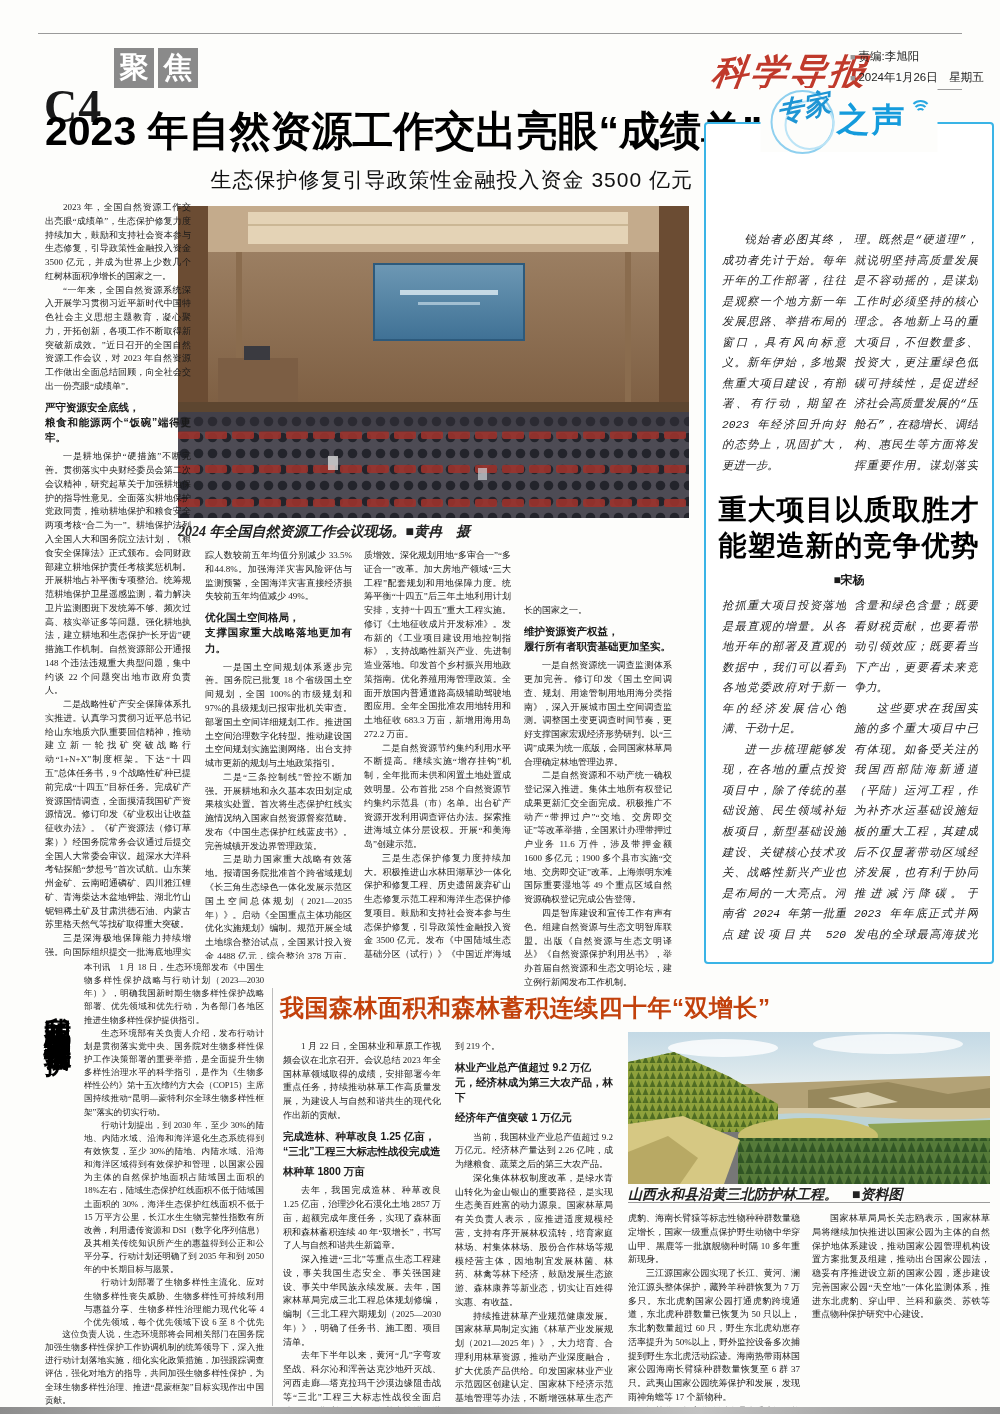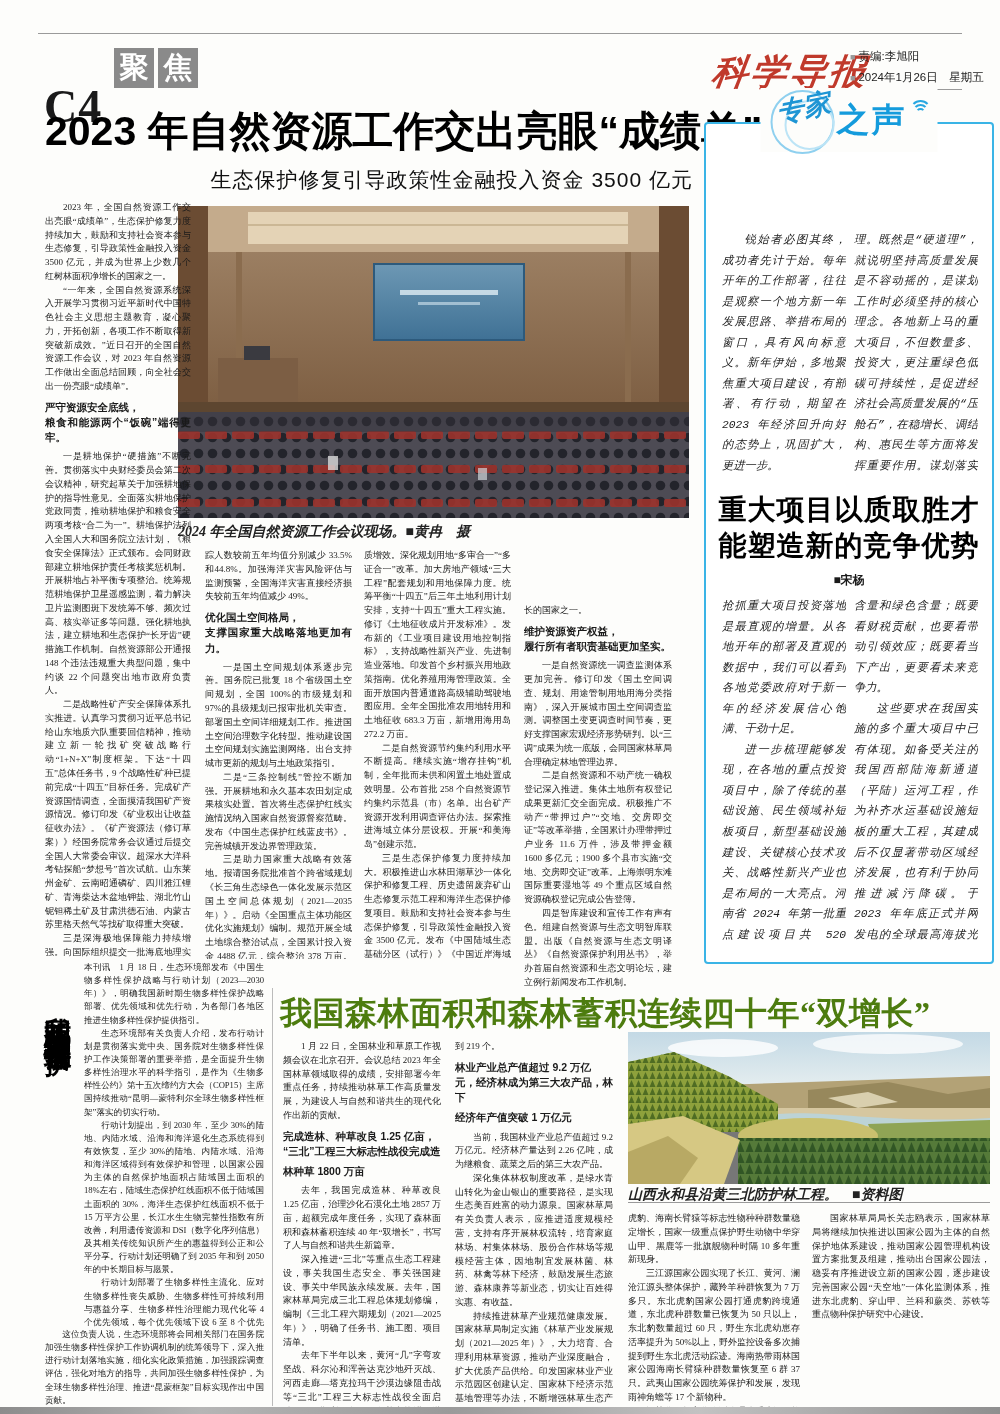--- a/index.html
+++ b/index.html
@@ -55,22 +55,22 @@
   .kcol p{margin:0;}
   .expert-headline{position:absolute;text-align:center;font-family:"Liberation Sans",sans-serif;
       font-weight:bold;font-size:28px;color:#000;line-height:1.27;letter-spacing:1px;}
   .expert-byline{position:absolute;text-align:center;font-family:"Liberation Sans",sans-serif;
       font-weight:bold;font-size:12px;}
   
   .vtitle{position:absolute;writing-mode:vertical-rl;font-family:"Liberation Sans",sans-serif;
       font-weight:bold;font-size:27px;letter-spacing:3px;color:#000;line-height:1.1;}
   .vtitle .bracket{font-size:22px;letter-spacing:1px;}
   .bio-col{font-size:8.6px;}
-  .forest-headline{position:absolute;font-family:Liberation Serif, serif;font-weight:bold;
-      font-size:32px;color:#4d7c0f;white-space:nowrap;letter-spacing:0.5px;}
+  .forest-headline{position:absolute;font-family:Liberation Sans, sans-serif;font-weight:bold;
+      font-size:24px;color:#c2410c;white-space:nowrap;letter-spacing:0.5px;}
   .vline{position:absolute;width:1px;background:#bbb;}
   .photo-frame{position:absolute;overflow:hidden;background:#777;}
   .bottom-edge{position:absolute;left:0;right:0;bottom:0;height:7px;
       background:linear-gradient(90deg,#8c8c8c,#b5b5b5 20%,#9a9a9a 45%,#c2c2c2 70%,#8f8f8f);}
 </style>
 </head>
 <body>
 
 <div class="rule" style="left:38px;top:33px;width:924px;height:1px;"></div>
 
@@ -217,21 +217,21 @@
 <div class="vline" style="left:272px;top:988px;height:418px;"></div>
 
 <div class="forest-headline" style="left:280px;top:992px;width:710px;">我国森林面积和森林蓄积连续四十年“双增长”</div>
 
 <div class="col" style="left:283px;top:1040px;width:158px;height:368px;">
     <p class="blk-p">1 月 22 日，全国林业和草原工作视频会议在北京召开。会议总结 2023 年全国林草领域取得的成绩，安排部署今年重点任务，持续推动林草工作高质量发展，为建设人与自然和谐共生的现代化作出新的贡献。</p>
     <p class="blk-h">完成造林、种草改良 1.25 亿亩，</p>
     <p class="blk-h">“三北”工程三大标志性战役完成造</p>
     <p class="blk-h">林种草 1800 万亩</p>
     <p class="blk-p">去年，我国完成造林、种草改良 1.25 亿亩，治理沙化石漠化土地 2857 万亩，超额完成年度任务，实现了森林面积和森林蓄积连续 40 年“双增长”，书写了人与自然和谐共生新篇章。</p>
-    <p class="blk-p">深入推进“三北”等重点生态工程建设，事关我国生态安全、事关强国建设、事关中华民族永续发展。去年，国家林草局完成三北工程总体规划修编，编制《三北工程六期规划（2021—2025 年）》，明确了任务书、施工图、项目清单。</p>
+    <p class="blk-p">深入推进“三北”等重点生态工程建设，事关我国生态安全、事关强国建设、事关中华民族永续发展。去年，国家林草局完成三北工程总体规划修编，编制《三北工程六期规划（2025—2030 年）》，明确了任务书、施工图、项目清单。</p>
     <p class="blk-p">去年下半年以来，黄河“几”字弯攻坚战、科尔沁和浑善达克沙地歼灭战、河西走廊—塔克拉玛干沙漠边缘阻击战等“三北”工程三大标志性战役全面启动、开局顺利，各项任务扎实推进，谋划布局 68 个重点项目，已陆续开工 22 个，完成造林种草 1800 万亩。</p>
   </div>
 <div class="col" style="left:455px;top:1040px;width:158px;height:368px;">
     <p class="blk-c">到 219 个。</p>
     <p class="blk-h">林业产业总产值超过 9.2 万亿</p>
     <p class="blk-h">元，经济林成为第三大农产品，林下</p>
     <p class="blk-h">经济年产值突破 1 万亿元</p>
     <p class="blk-p">当前，我国林业产业总产值超过 9.2 万亿元。经济林产量达到 2.26 亿吨，成为继粮食、蔬菜之后的第三大农产品。</p>
     <p class="blk-p">深化集体林权制度改革，是绿水青山转化为金山银山的重要路径，是实现生态美百姓富的动力源泉。国家林草局有关负责人表示，应推进适度规模经营，支持有序开展林权流转，培育家庭林场、村集体林场、股份合作林场等规模经营主体，因地制宜发展林菌、林药、林禽等林下经济，鼓励发展生态旅游、森林康养等新业态，切实让百姓得实惠、有收益。</p>
     <p class="blk-p">持续推进林草产业规范健康发展。国家林草局制定实施《林草产业发展规划（2021—2025 年）》，大力培育、合理利用林草资源，推动产业深度融合，扩大优质产品供给。印发国家林业产业示范园区创建认定、国家林下经济示范基地管理等办法，不断增强林草生态产品的保障能力和供给能力。</p>

